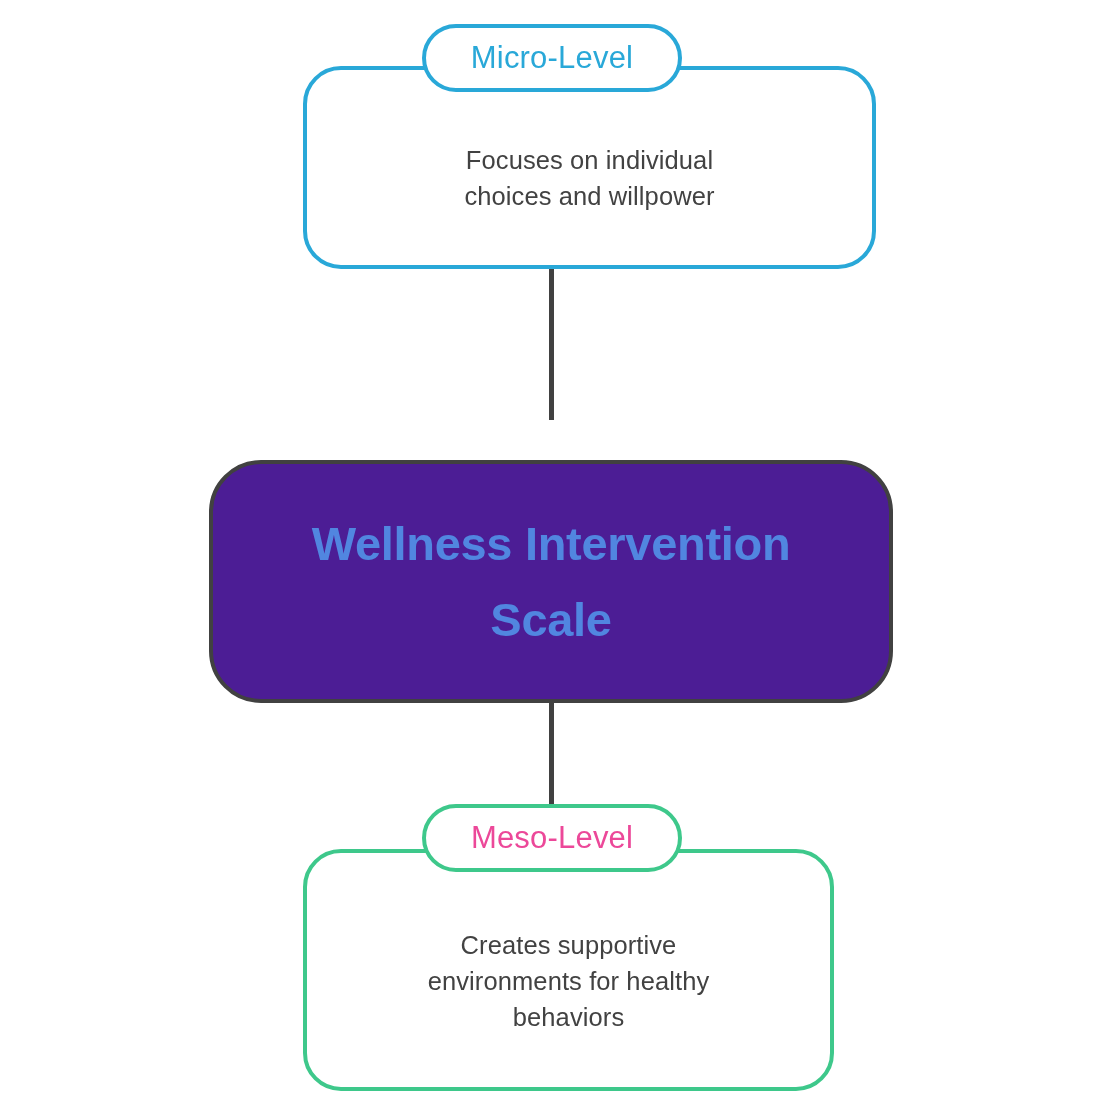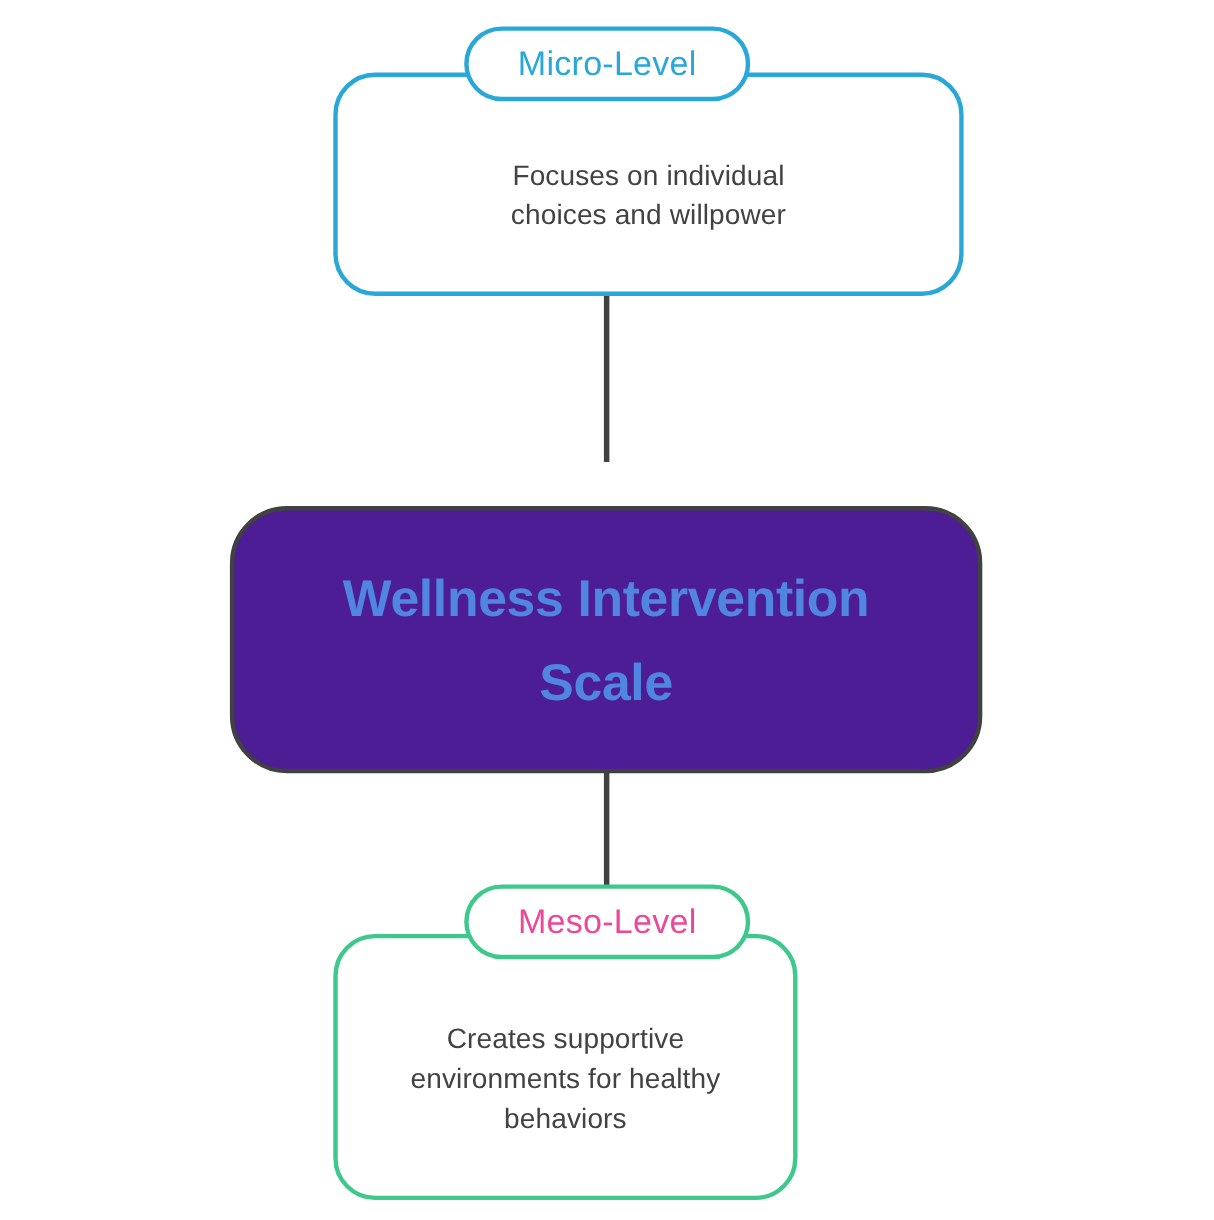--- a/index.html
+++ b/index.html
@@ -58,21 +58,21 @@
     top: 66px;
     width: 573px;
     height: 203px;
     border-color: #29A8D8;
   }
   #card-micro .card-body { top: 72px; }
 
   #card-meso {
     left: 303px;
     top: 849px;
-    width: 422px;
+    width: 531px;
     height: 242px;
     border-color: #3EC88B;
   }
   #card-meso .card-body { top: 74px; }
 
   
   .badge {
     position: absolute;
     box-sizing: border-box;
     width: 260px;

